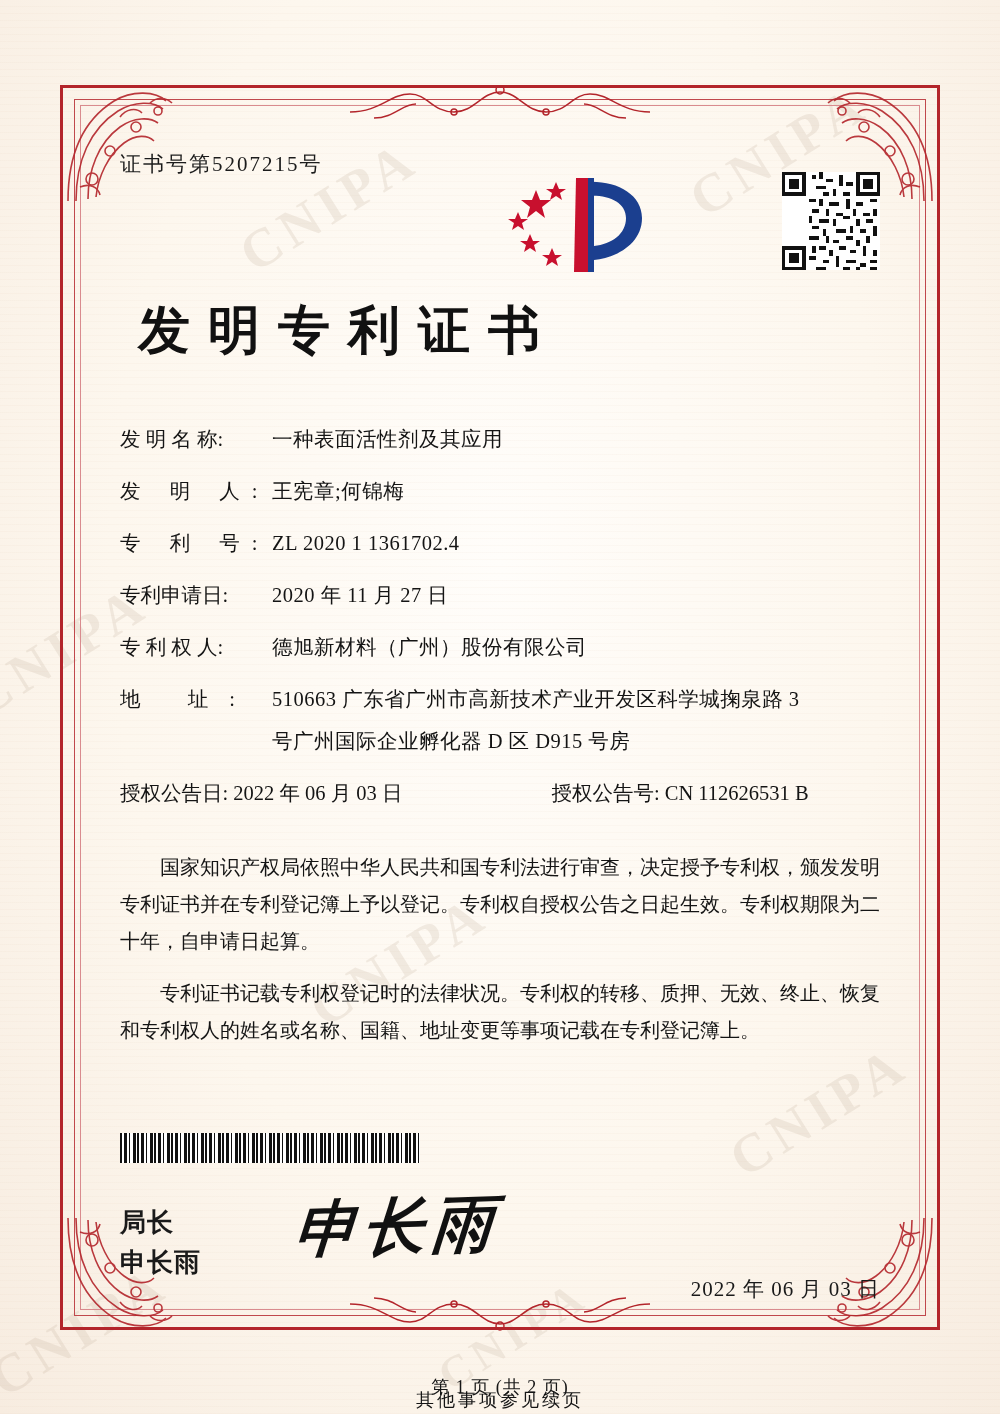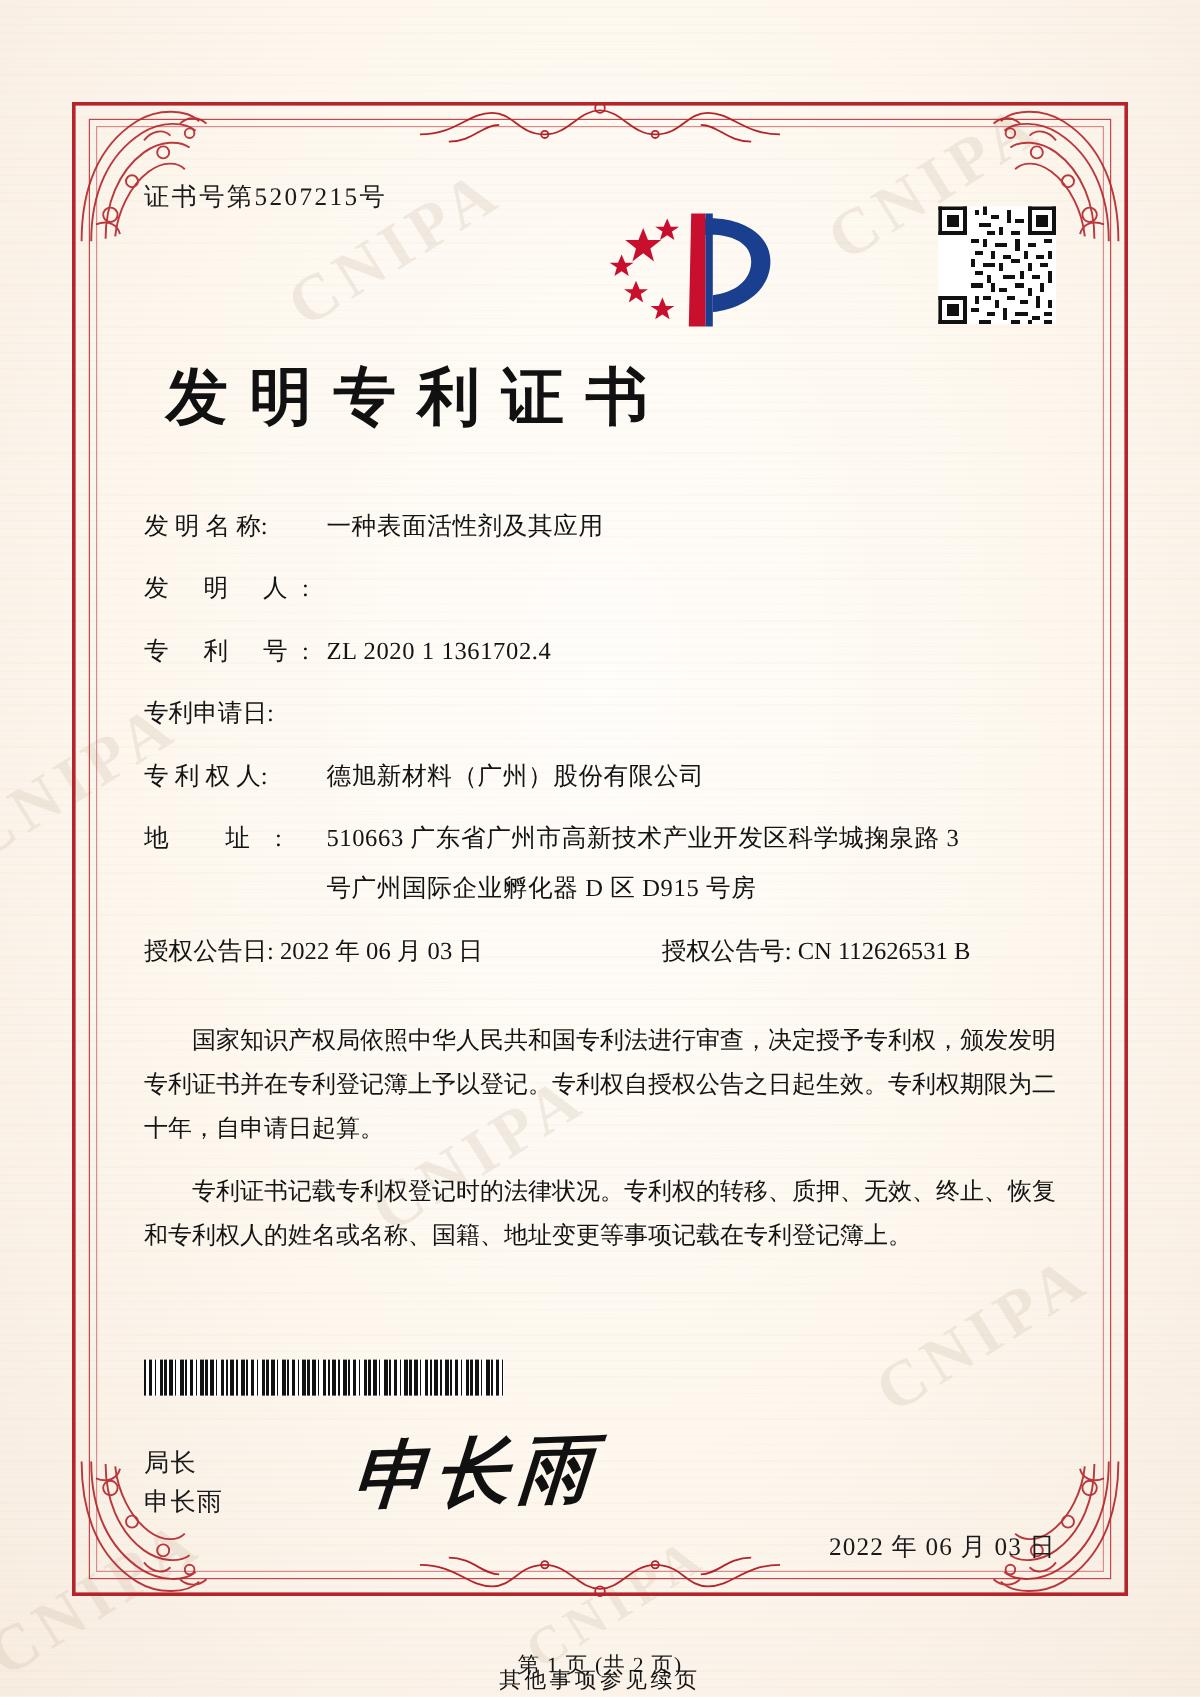--- a/index.html
+++ b/index.html
@@ -218,23 +218,23 @@
        #111 0 2px, #fff 2px 4px, #111 4px 7px, #fff 7px 9px,
        #111 9px 10px, #fff 10px 13px, #111 13px 16px, #fff 16px 17px);
   }
 
   .signature-block {
     margin-top: 40px;
     position: relative;
     height: 120px;
   }
   .sig-label {
-    font-size: 21px;
+    font-size: 26px;
     line-height: 1.55;
-    font-weight: 400;
+    font-weight: 700;
     letter-spacing: 1px;
   }
   .sig-hand {
     position: absolute;
     left: 175px;
     top: -18px;
     font-size: 62px;
     font-family: "Liberation Serif", "DejaVu Serif", serif;
     font-weight: 700;
     font-style: italic;
@@ -477,29 +477,31 @@
 
     <div class="fields">
 
       <div class="field">
         <div class="lbl">发 明 名 称:</div>
         <div class="val">一种表面活性剂及其应用</div>
       </div>
 
       <div class="field">
         <div class="lbl sp4">发 明 人:</div>
+        <div class="val">王宪章;何锦梅</div>
       </div>
 
       <div class="field">
         <div class="lbl sp4">专 利 号:</div>
         <div class="val mono-num">ZL 2020 1 1361702.4</div>
       </div>
 
       <div class="field">
         <div class="lbl">专利申请日:</div>
+        <div class="val">2020 年 11 月 27 日</div>
       </div>
 
       <div class="field">
         <div class="lbl">专 利 权 人:</div>
         <div class="val">德旭新材料（广州）股份有限公司</div>
       </div>
 
       <div class="field">
         <div class="lbl sp5">地 址:</div>
         <div class="val">510663 广东省广州市高新技术产业开发区科学城掬泉路 3</div>

